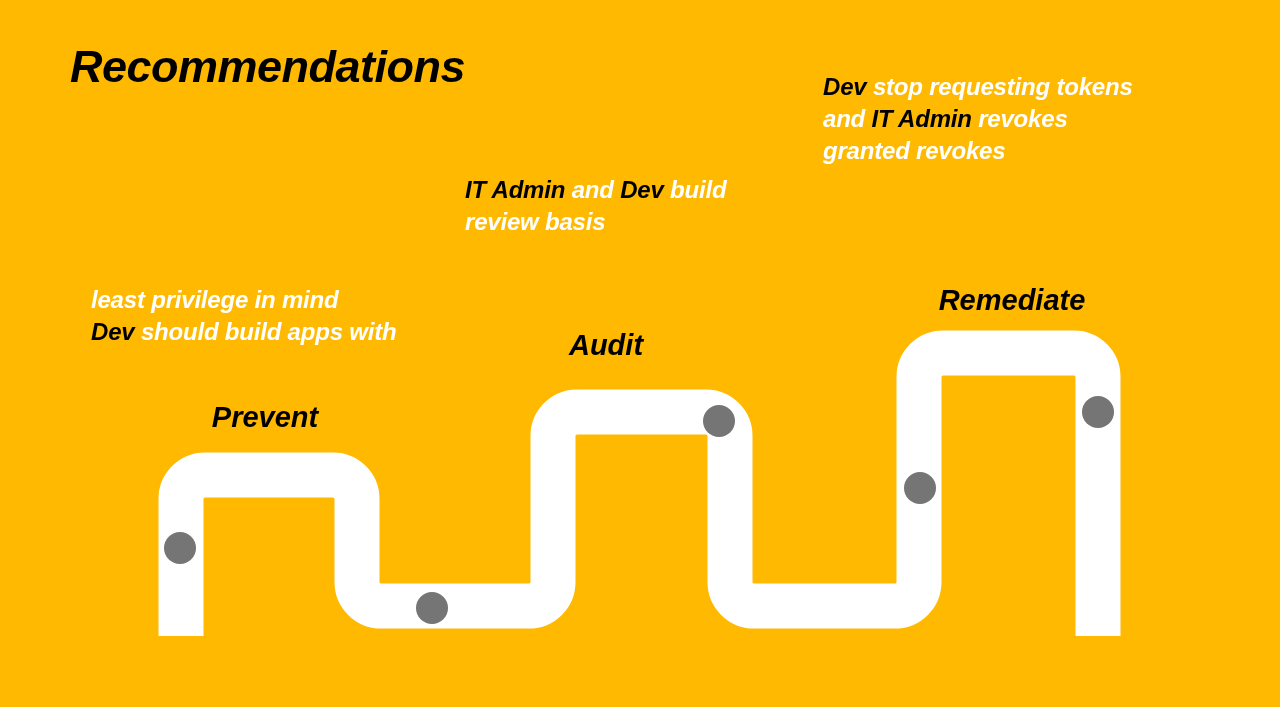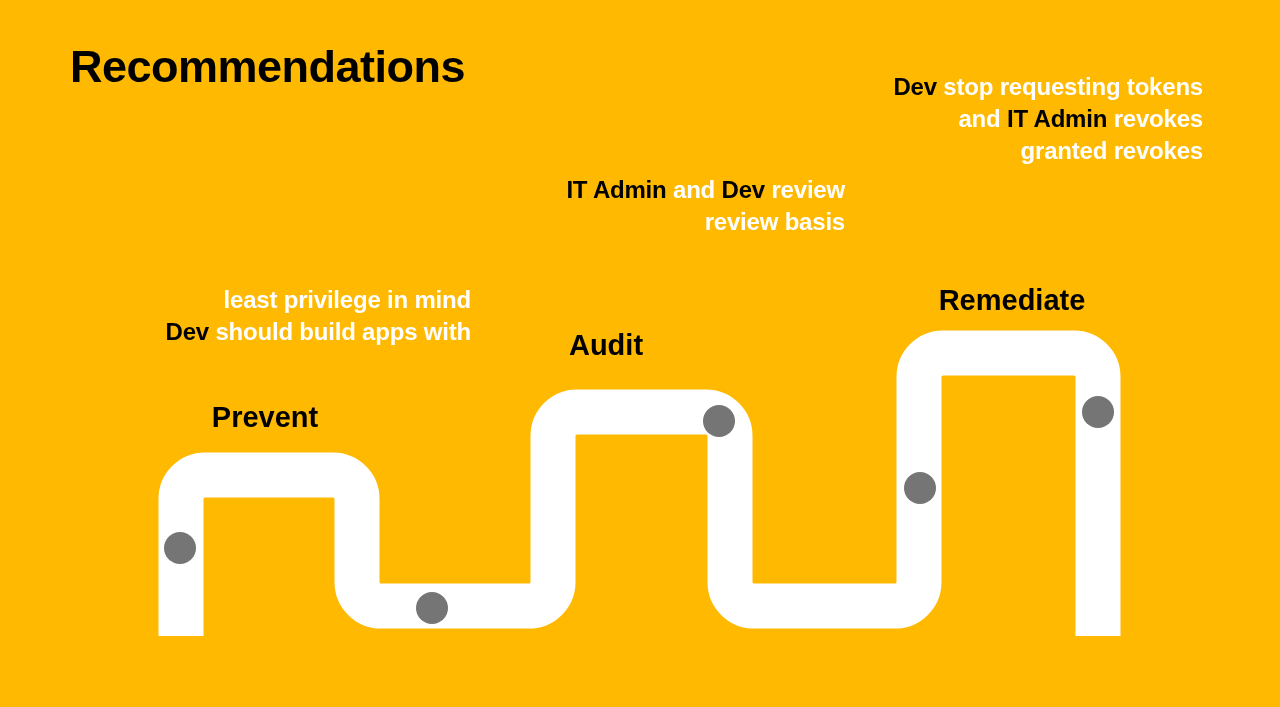--- a/index.html
+++ b/index.html
@@ -3,40 +3,41 @@
 <meta charset="utf-8">
 <style>
   html, body { margin: 0; padding: 0; }
   .slide {
     position: relative;
     width: 1280px;
     height: 707px;
     background: var(--bg, #FFB900);
     overflow: hidden;
     font-family: "Liberation Sans", sans-serif;
+    font-style: italic;
   }
   .road {
     position: absolute;
     left: 0; top: 0;
     width: 1280px; height: 707px;
   }
   .title {
     position: absolute;
     left: 70px; top: 44px;
     margin: 0;
     font-size: 45px;
     line-height: 1;
     font-weight: 700;
     letter-spacing: -0.5px;
     color: var(--dark, #000);
   }
   .note {
     position: absolute;
     width: 380px;
-    text-align: right;
+    text-align: left;
     font-size: 24px;
     line-height: 32px;
     font-weight: 700;
     letter-spacing: -0.2px;
   }
   .note .dark  { color: var(--dark, #000); }
   .note .light { color: var(--light, #fff); }
   .note-0 { left: 91px;  top: 284px; }
   .note-1 { left: 465px; top: 174px; }
   .note-2 { left: 823px; top: 71px;  }
@@ -78,21 +79,21 @@
     </svg>
 
   <h1 class="title">Recommendations</h1>
 
   <div class="note note-0">
     <div class="line"><span class="light">least privilege in mind</span></div>
     <div class="line"><span class="dark">Dev</span><span class="light"> should build apps with</span></div>
   </div>
 
   <div class="note note-1">
-    <div class="line"><span class="dark">IT Admin</span><span class="light"> and </span><span class="dark">Dev</span><span class="light"> review</span></div>
+    <div class="line"><span class="dark">IT Admin</span><span class="light"> and </span><span class="dark">Dev</span><span class="light"> build</span></div>
     <div class="line"><span class="light">review basis</span></div>
   </div>
 
   <div class="note note-2">
     <div class="line"><span class="dark">Dev</span><span class="light"> stop requesting tokens</span></div>
     <div class="line"><span class="light">and </span><span class="dark">IT Admin</span><span class="light"> revokes</span></div>
     <div class="line"><span class="light">granted revokes</span></div>
   </div>
 
   <div class="stage-label label-0">Prevent</div>

